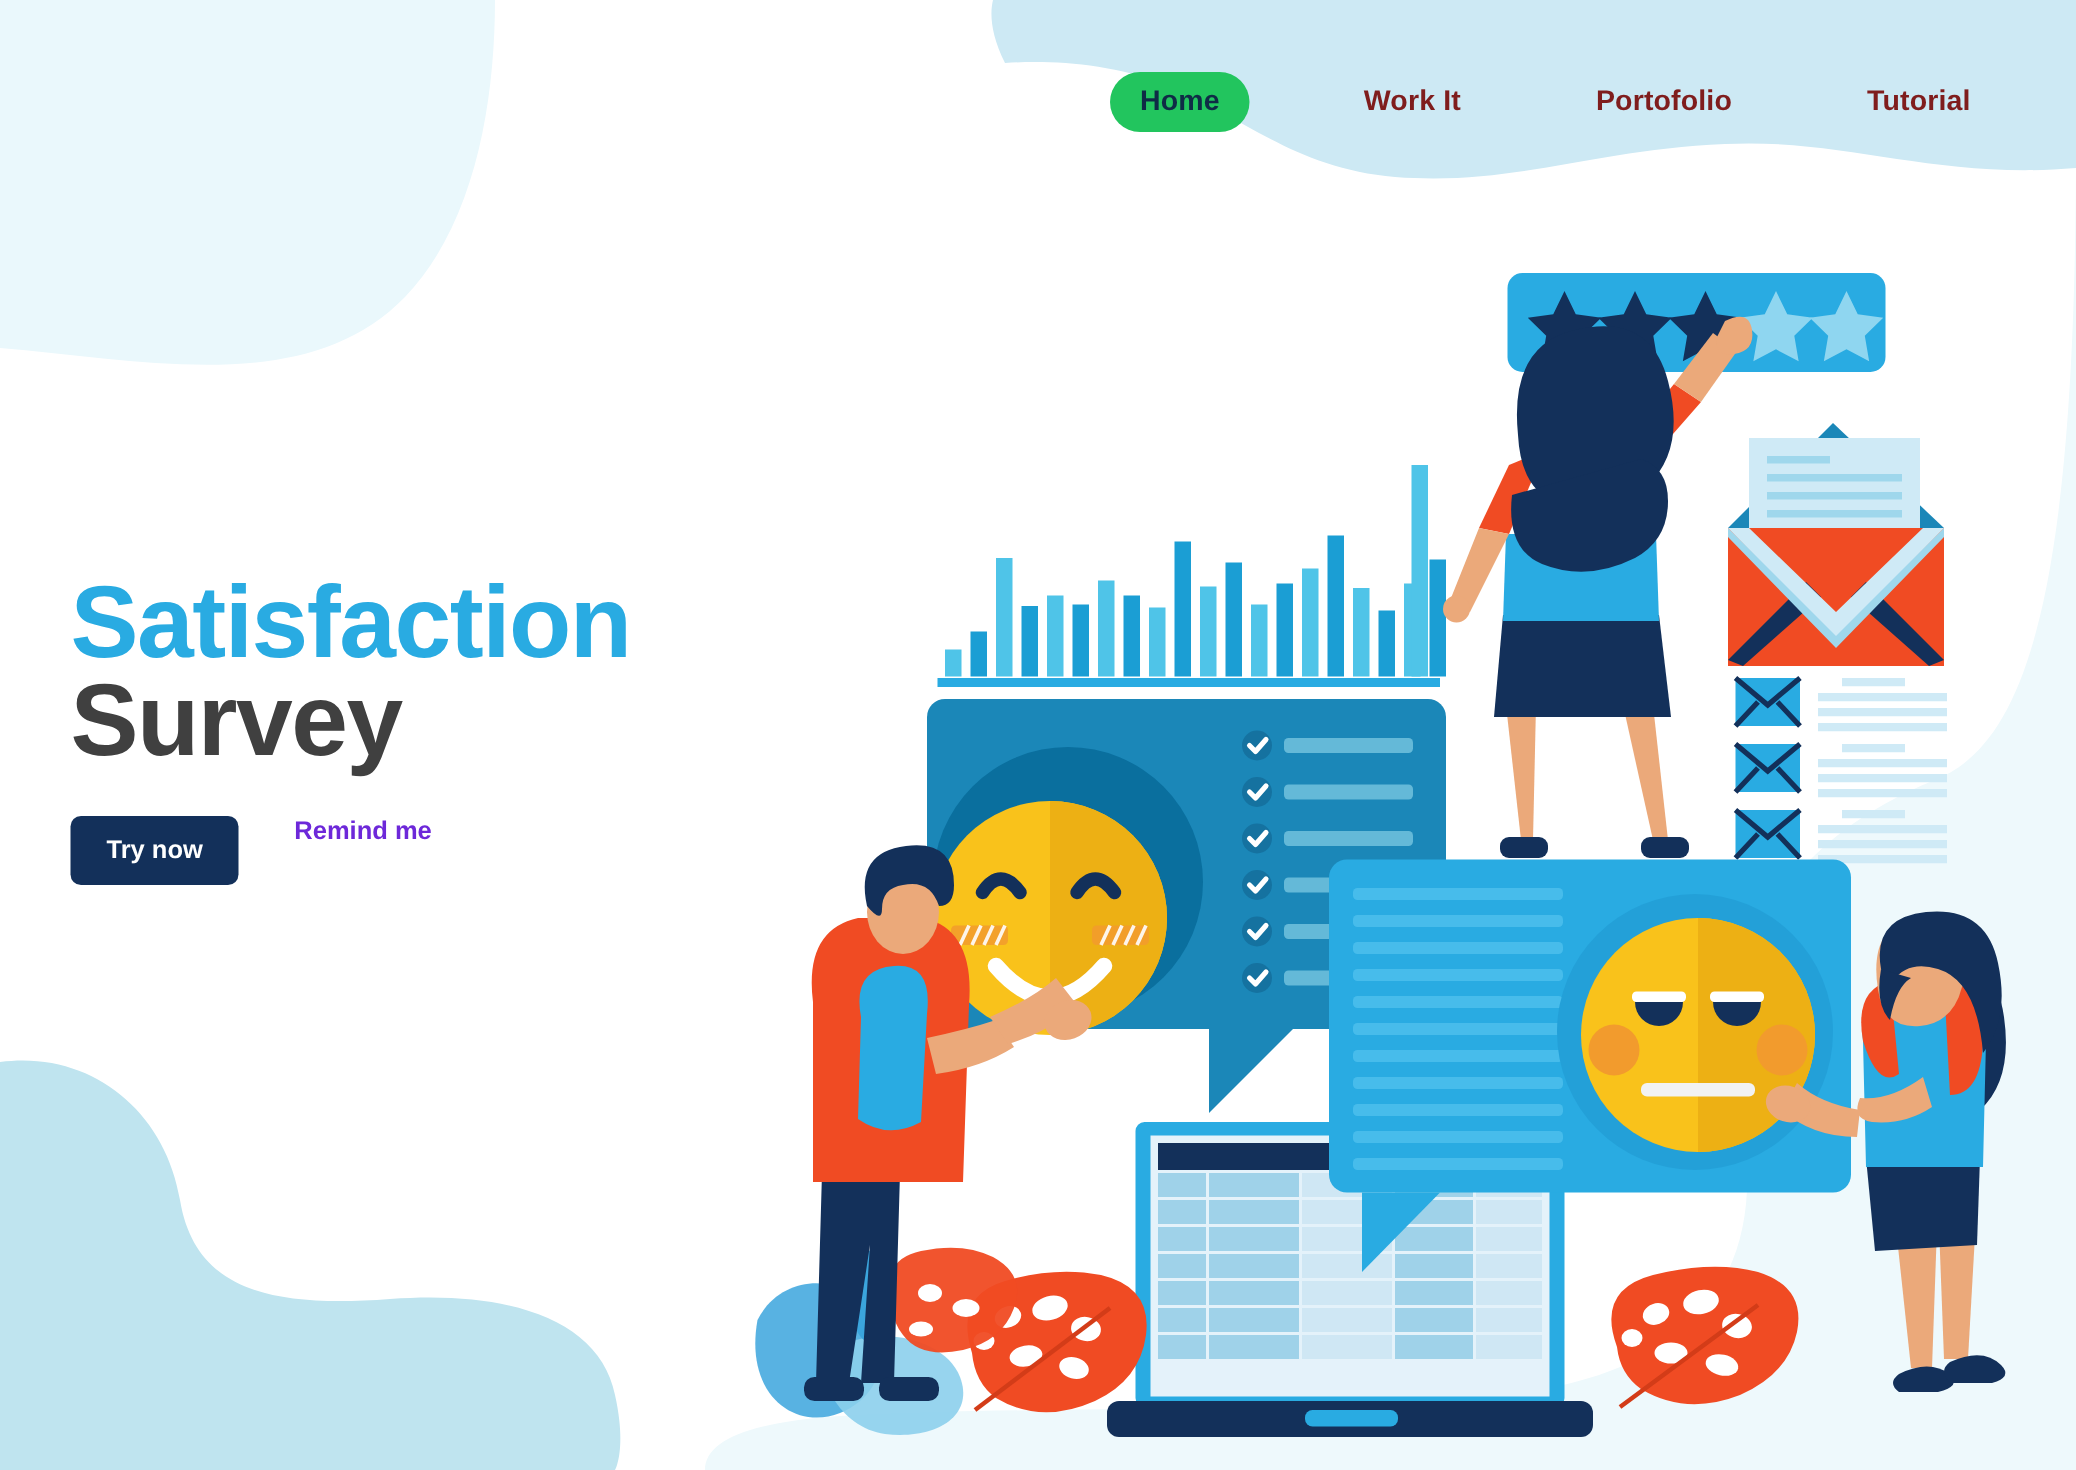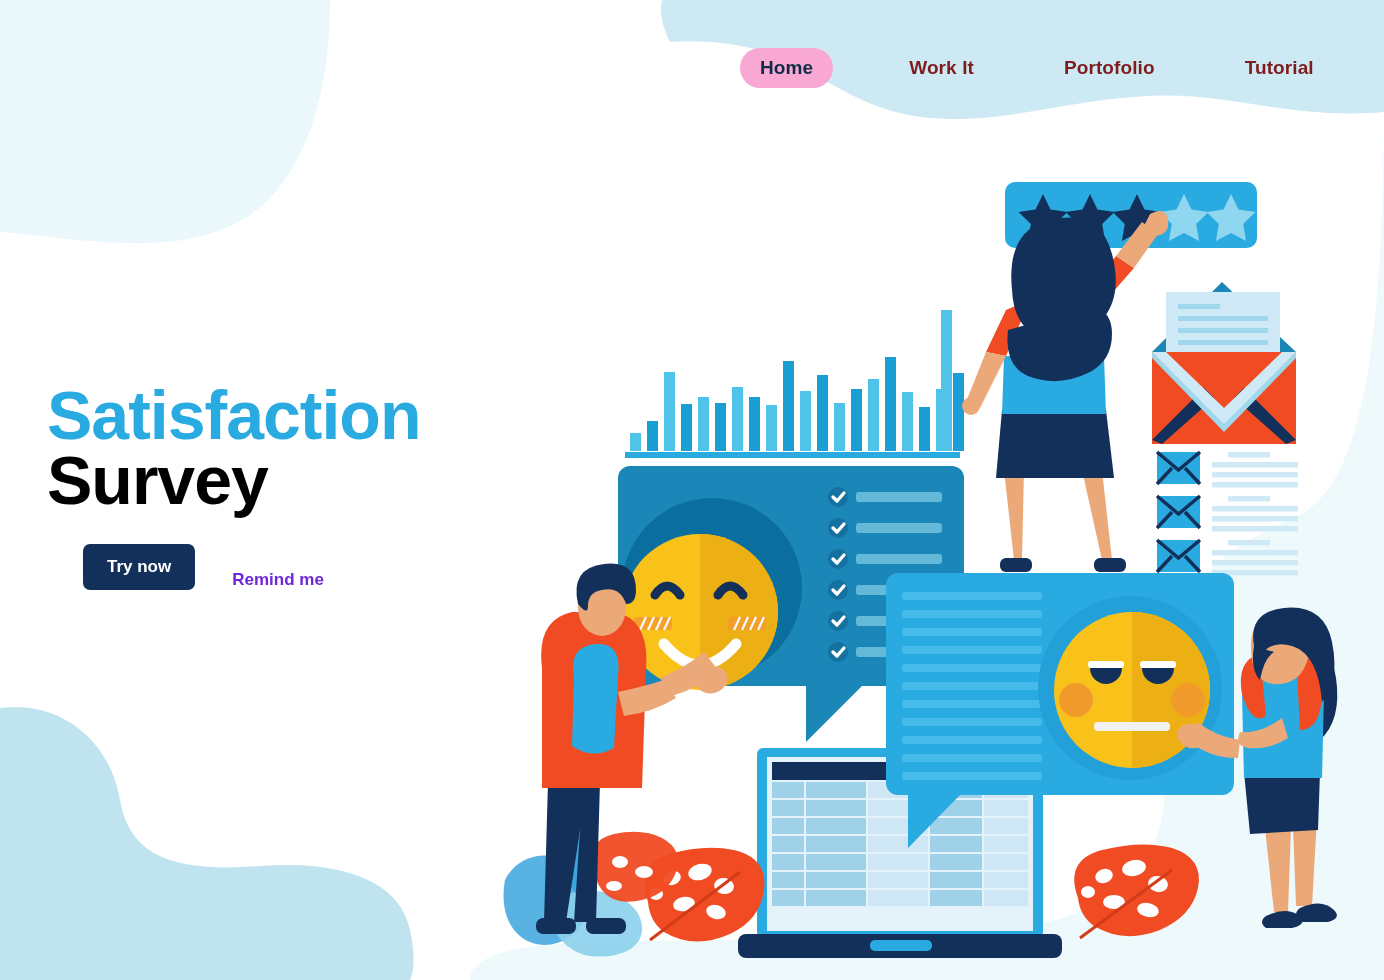--- a/index.html
+++ b/index.html
@@ -18,30 +18,30 @@
   #nav {
     position:absolute; top:48px; left:740px;
     display:flex; align-items:center; gap:0px;
     z-index:40;
   }
   .nav-item {
     font-size:19px; font-weight:700; color:#7f1d1d;
     padding:9px 20px; border-radius:20px;
     white-space:nowrap; cursor:pointer; letter-spacing:.1px;
   }
-  .nav-item.active { background:#f9a8d4; color:#0f2b46; }
+  .nav-item.active { background:#22c55e; color:#0f2b46; }
   .nav-gap-1 { margin-right:56px; }
   .nav-gap { margin-right:50px; }
 
   
   #hero { position:absolute; left:47px; top:383px; z-index:30; }
   #hero h1 { line-height:.96; letter-spacing:-1px; }
   .hl-1 { display:block; font-size:68px; font-weight:700; color:#29abe2; }
-  .hl-2 { display:block; font-size:68px; font-weight:700; color:#000000; }
-  #cta-row { display:flex; align-items:flex-end; margin-top:30px;margin-left:36px; }
+  .hl-2 { display:block; font-size:68px; font-weight:700; color:#404040; }
+  #cta-row { display:flex; align-items:flex-start; margin-top:30px; }
   #try-now {
     background:#13305a; color:#ffffff; font-size:17px; font-weight:700;
     padding:13px 24px; border-radius:7px; border:none; cursor:pointer;
     font-family:"Liberation Sans", sans-serif;
   }
   #remind-me {
     margin-left:37px; color:#6d28d9; font-size:17px; font-weight:700;
     cursor:pointer;
   }
 </style>

